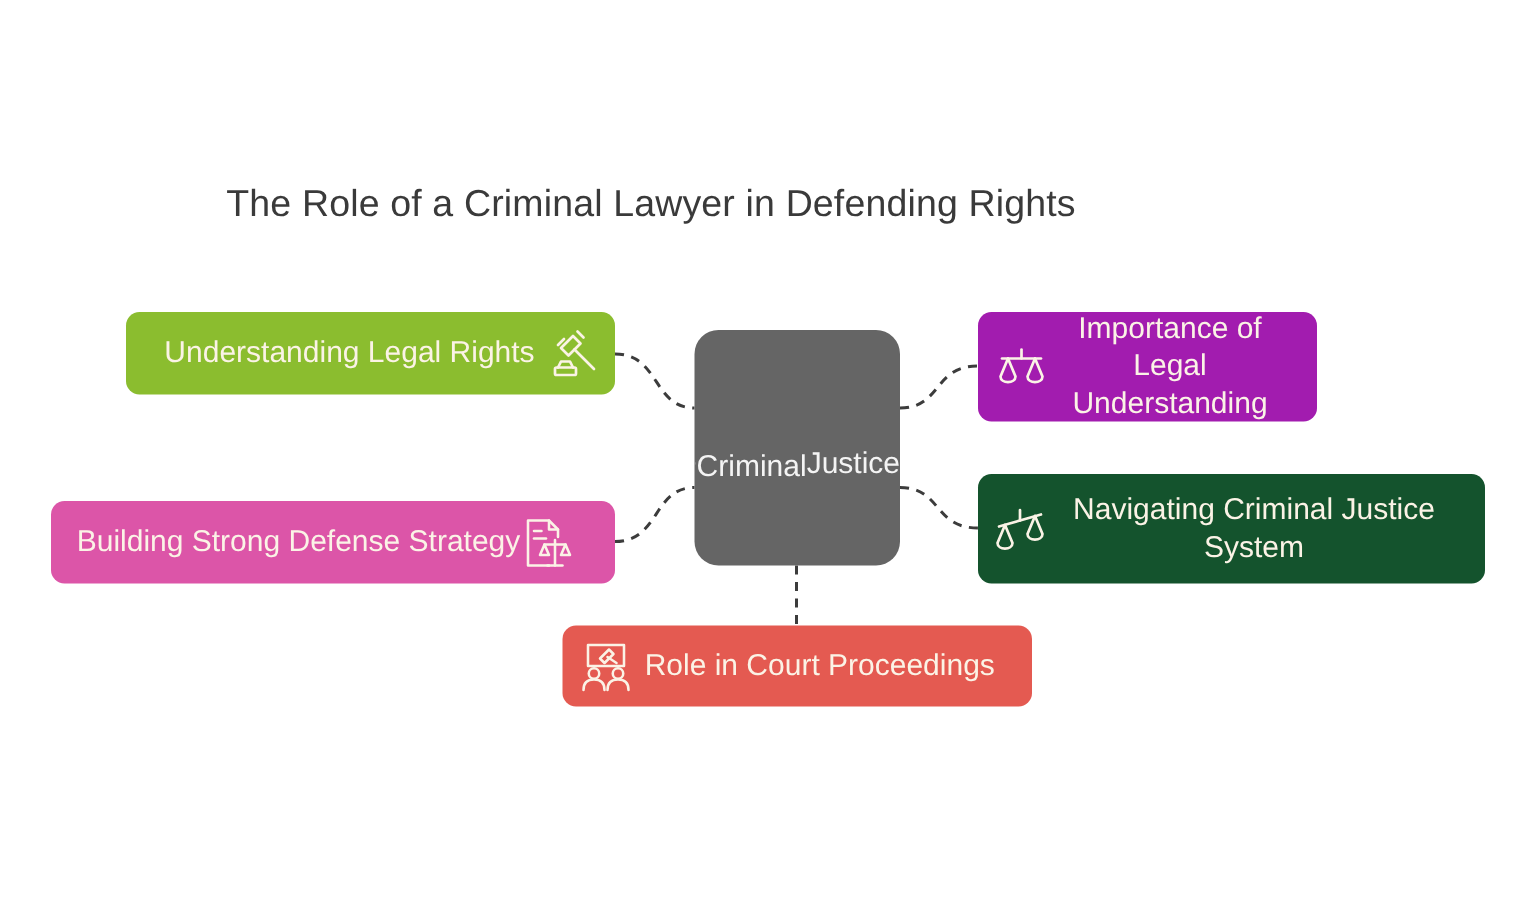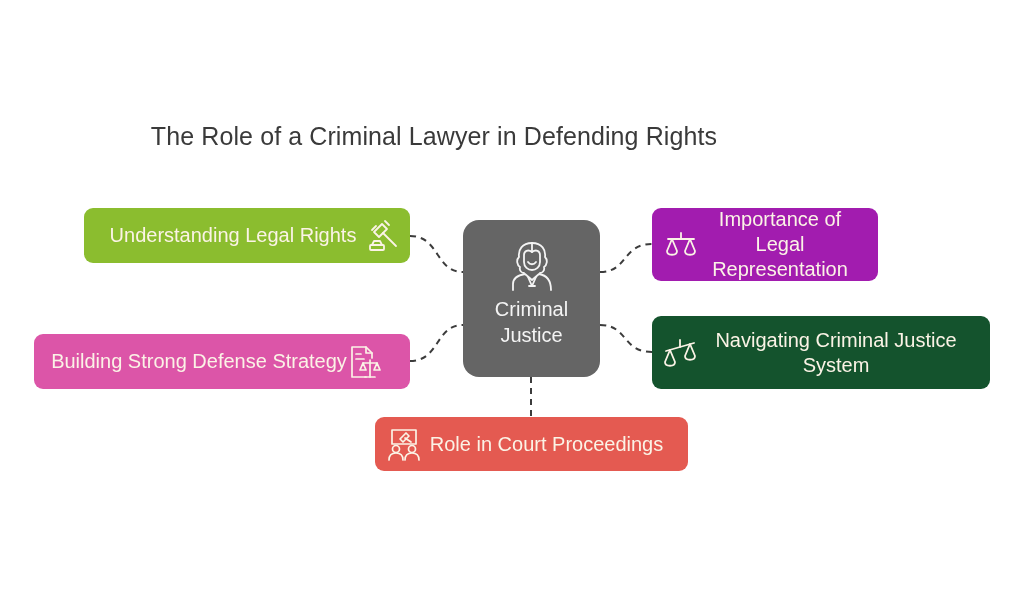--- a/index.html
+++ b/index.html
@@ -18,21 +18,21 @@
   .node .label { flex:1; text-align:center; }
   .node svg { flex:none; }
   #n-green { left:84px; top:208px; width:326px; height:55px; background:#8bbd2f; padding:0 10px 0 16px; }
   #n-pink { left:34px; top:334px; width:376px; height:55px; background:#dc55a8; padding:0 28px 0 16px; }
   #n-purple { left:652px; top:208px; width:226px; height:73px; background:#a21caf; padding:0 16px 0 12px; }
   #n-yellow { left:652px; top:316px; width:338px; height:73px; background:#14532d; padding:0 16px 0 10px; }
   #n-red { left:375px; top:417px; width:313px; height:54px; background:#e45a51; padding:0 16px 0 12px; }
   #center {
     position:absolute; left:463px; top:220px; width:137px; height:157px;
     background:#656565; border-radius:16px; color:#f4f4f4;
-    display:flex; flex-direction:column; align-items:center; justify-content:flex-start;
+    display:flex; flex-direction:row; align-items:center; justify-content:flex-start;
     font-size:20px; line-height:26px; text-align:center; box-sizing:border-box; padding-top:20px;
   }
   #center .cl { margin-top:4px; }
   svg.connectors { position:absolute; left:0; top:0; }
 </style>
 </head>
 <body>
 
 <div class="title">The Role of a Criminal Lawyer in Defending Rights</div>
 
@@ -90,21 +90,21 @@
 
 <div class="node" id="n-purple">
   <svg width="34" height="28" viewBox="0 0 34 28" fill="none" stroke="#fbf3e6" stroke-width="1.8" stroke-linejoin="round" stroke-linecap="round">
     <path d="M17 2 L17 8"></path>
     <path d="M4 8 L30 8"></path>
     <path d="M8 8 L3 20 C3 25 13 25 13 20 L8 8"></path>
     <path d="M26 8 L21 20 C21 25 31 25 31 20 L26 8"></path>
   </svg>
   <span class="label">
     <span>Importance of Legal</span><br>
-    <span>Representation</span>
+    <span>Understanding</span>
   </span>
 </div>
 
 <div class="node" id="n-yellow">
   <svg width="36" height="32" viewBox="0 0 36 32" fill="none" stroke="#fbf3e6" stroke-width="1.8" stroke-linejoin="round" stroke-linecap="round">
     <path d="M18 3 L18 10"></path>
     <path d="M4 14 L32 6"></path>
     <path d="M8 13 L3 25 C3 30 13 30 13 25 L8 13"></path>
     <path d="M28 7 L23 19 C23 24 33 24 33 19 L28 7"></path>
   </svg>

